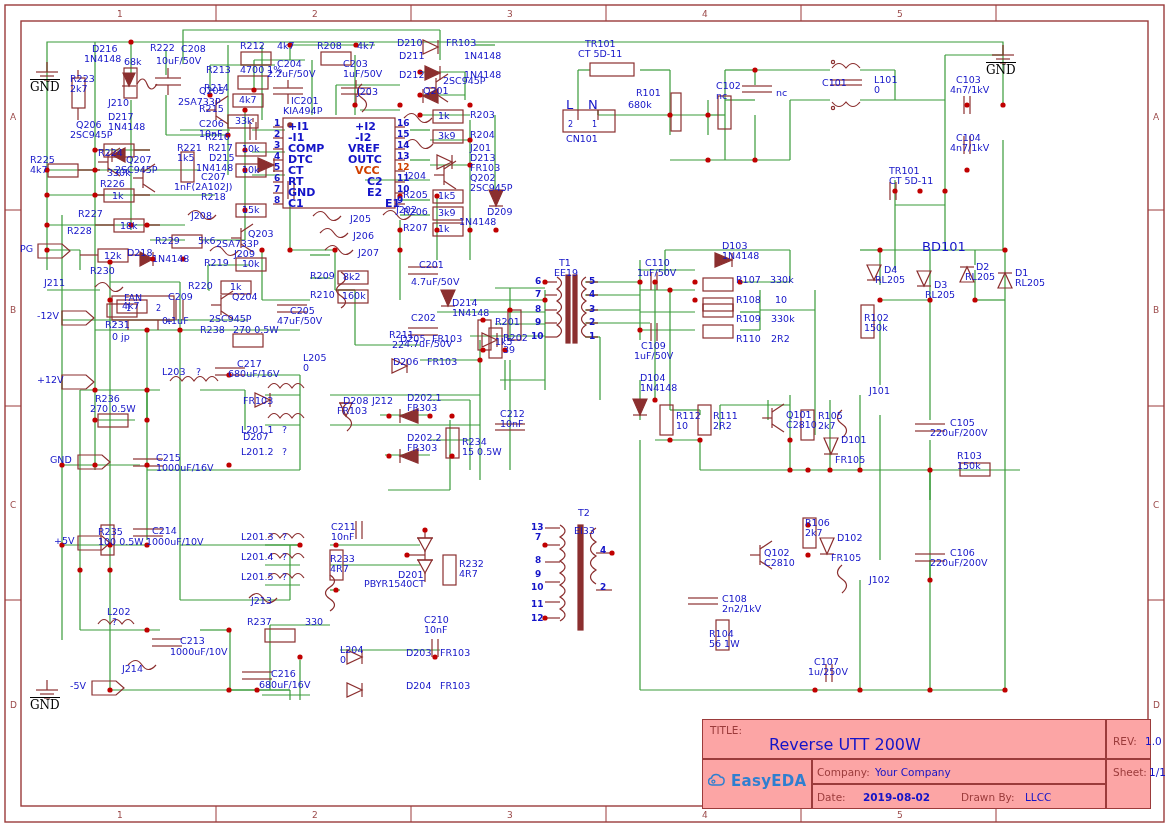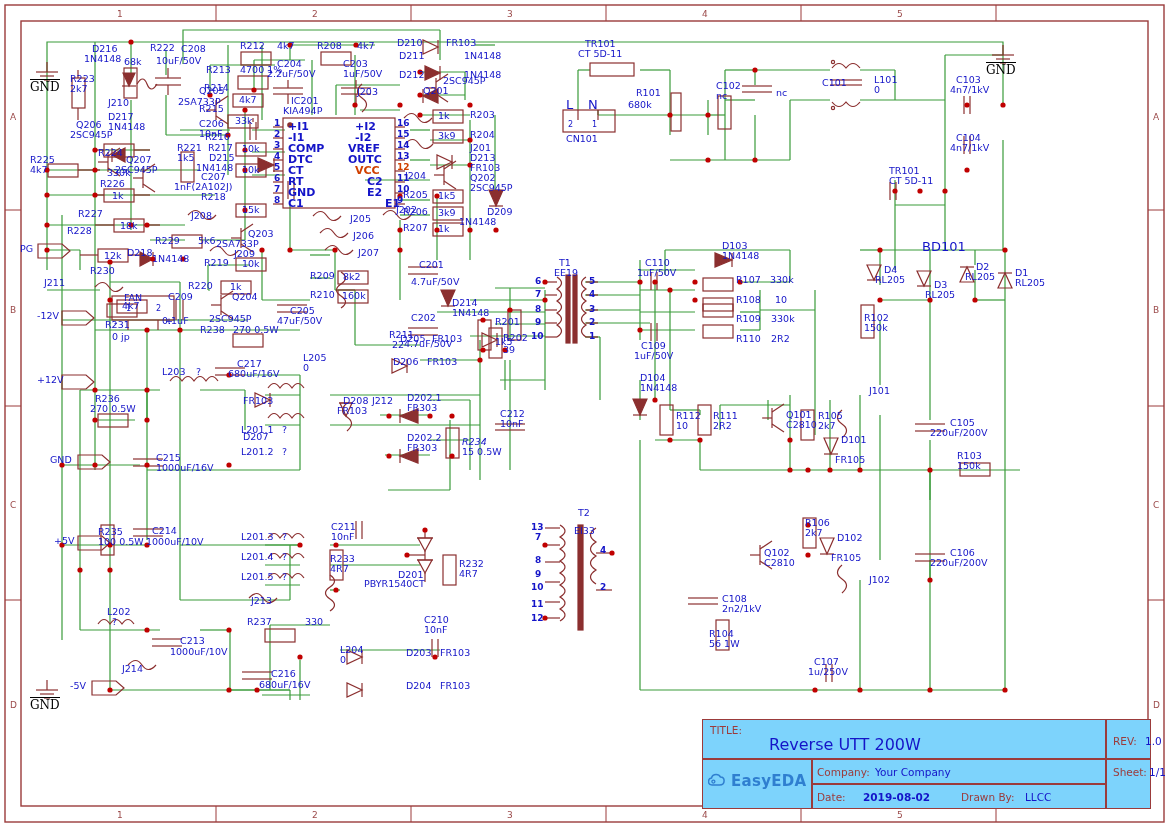--- a/index.html
+++ b/index.html
@@ -14,21 +14,21 @@
   .lbl.big{font-size:13px;}
   .pin{position:absolute;color:#1414c8;font-size:9px;line-height:9px;font-weight:bold;}
   .icl{position:absolute;color:#1414c8;font-size:11px;line-height:12px;font-weight:bold;}
   .icl.vcc{color:#d04000;}
   .zone{position:absolute;color:#9b4a4a;font-size:9px;}
   .gndlbl{position:absolute;color:#000;font-size:12px;font-family:"DejaVu Serif","Liberation Serif",serif;}
   .gndlbl span{border-top:1px solid #000;display:inline-block;padding-top:0px;}
 
   
   #titleblock{position:absolute;left:702px;top:719px;width:449px;height:90px;border:1.5px solid #9b3b3b;
-      background:#7dd3fc;box-sizing:border-box;}
+      background:#fca5a5;box-sizing:border-box;}
   .tb-key{color:#9b3b3b;font-size:10.5px;}
   .tb-val{color:#1414c8;font-size:10.5px;}
   .tb-title{color:#1414c8;font-size:16px;}
   .vline{position:absolute;background:#9b3b3b;width:1.5px;}
   .hline{position:absolute;background:#9b3b3b;height:1.5px;}
   .eeda{position:absolute;left:708px;top:768px;width:108px;height:26px;color:#2f7fd0;font-size:15px;
         font-weight:bold;letter-spacing:.3px;display:flex;align-items:center;gap:3px;}
 </style>
 </head>
 <body>
@@ -1178,21 +1178,21 @@
   <div class="lbl" style="left:331px;top:532px;">10nF</div>
   <div class="lbl" style="left:330px;top:554px;">R233</div>
   <div class="lbl" style="left:330px;top:564px;">4R7</div>
   <div class="lbl" style="left:343px;top:396px;">D208</div>
   <div class="lbl" style="left:337px;top:406px;">FR103</div>
   <div class="lbl" style="left:372px;top:396px;">J212</div>
   <div class="lbl" style="left:407px;top:393px;">D202.1</div>
   <div class="lbl" style="left:407px;top:403px;">FR303</div>
   <div class="lbl" style="left:407px;top:433px;">D202.2</div>
   <div class="lbl" style="left:407px;top:443px;">FR303</div>
-  <div class="lbl" style="left:462px;top:437px;font-style:italic;">R234</div>
+  <div class="lbl" style="left:462px;top:437px;">R234</div>
   <div class="lbl" style="left:462px;top:447px;">15 0.5W</div>
   <div class="lbl" style="left:500px;top:409px;">C212</div>
   <div class="lbl" style="left:500px;top:419px;">10nF</div>
   <div class="lbl" style="left:495px;top:317px;">R201</div>
   <div class="lbl" style="left:495px;top:337px;">1k5</div>
   <div class="lbl" style="left:503px;top:333px;">R202</div>
   <div class="lbl" style="left:503px;top:345px;">39</div>
 
   <div class="lbl" style="left:559px;top:258px;">T1</div>
   <div class="lbl" style="left:554px;top:268px;">EE19</div>

